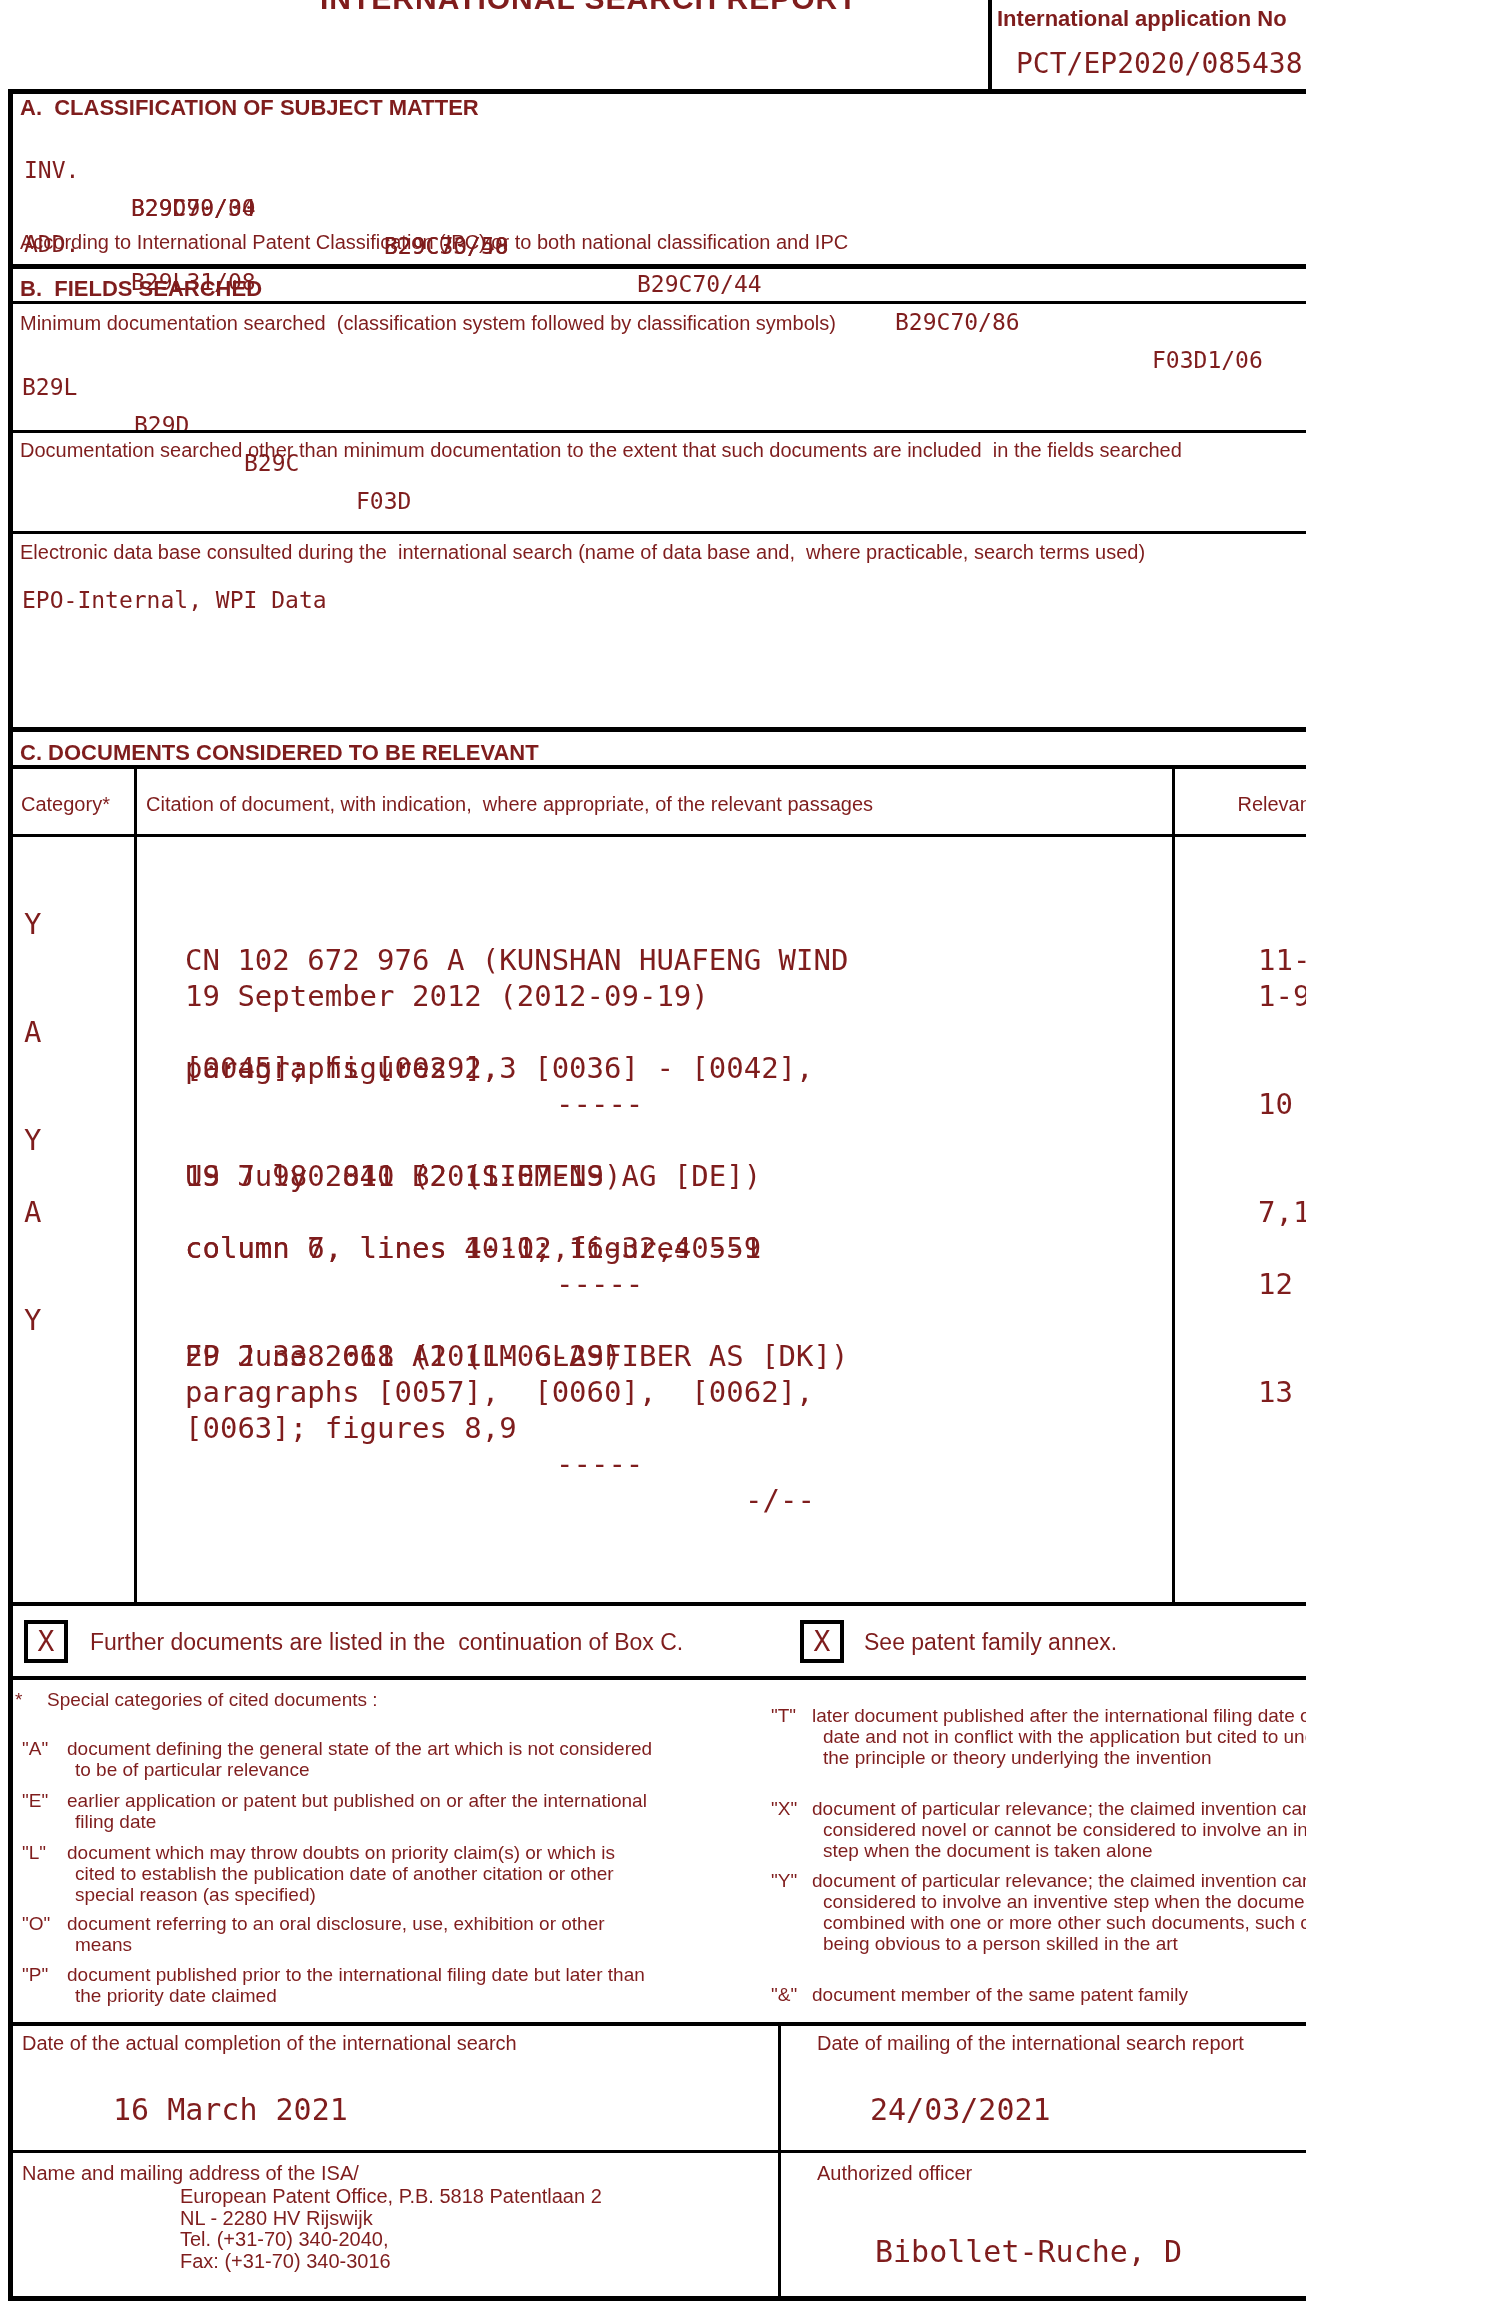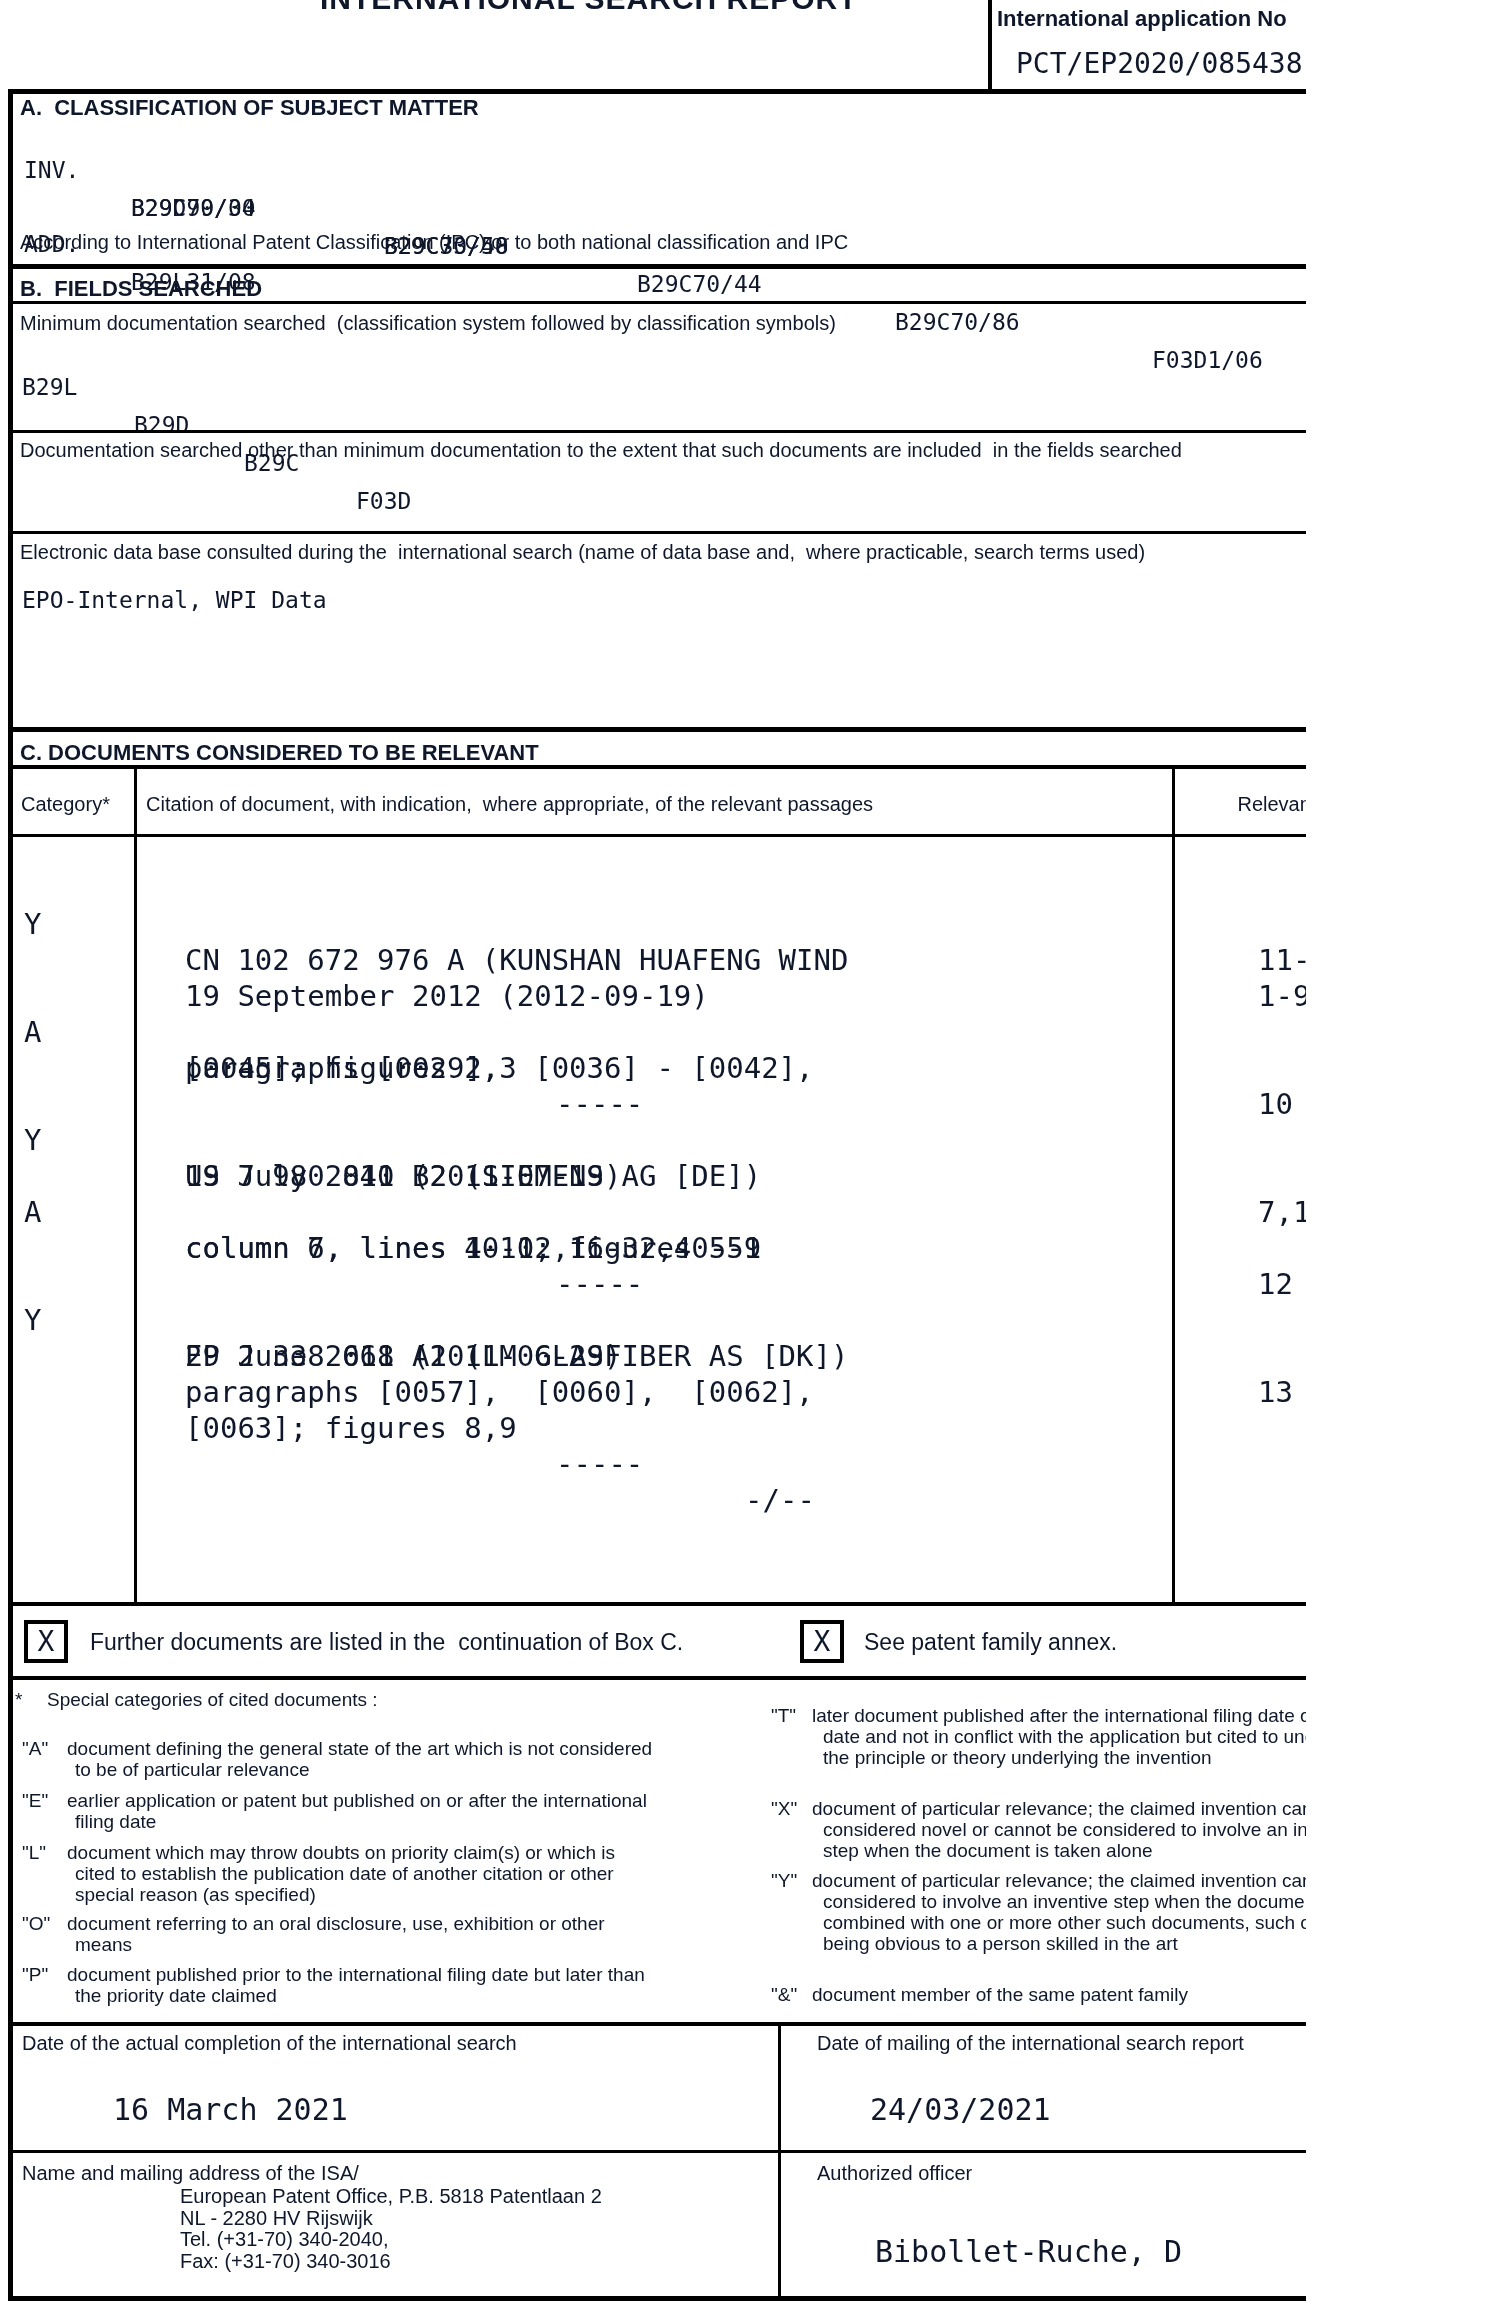--- a/index.html
+++ b/index.html
@@ -1,17 +1,17 @@
 <!DOCTYPE html>
 <html><head>
 <meta charset="utf-8">
 <style>
   html,body{margin:0;padding:0;background:#fff;}
   .page{position:relative;width:1306px;height:2310px;background:#ffffff;overflow:hidden;
-        color:#0f172a;font-family:"Liberation Sans",sans-serif;}
+        color:#7f1d1d;font-family:"Liberation Sans",sans-serif;}
   .abs{position:absolute;}
   .hline{position:absolute;left:8px;width:1485px;background:#000;}
   .vline{position:absolute;background:#000;}
   .frame{position:absolute;left:8px;top:89px;width:1485px;height:2212px;
          border:5px solid #000;box-sizing:border-box;}
   .sans20{font-size:20px;line-height:22px;white-space:pre;}
   .sans21{font-size:23px;line-height:23px;white-space:pre;}
   .head22{font-size:22px;font-weight:bold;line-height:24px;white-space:pre;}
   .title{font-size:30px;font-weight:bold;white-space:pre;letter-spacing:1px;}
   .mono{font-family:"DejaVu Sans Mono",monospace;white-space:pre;}

